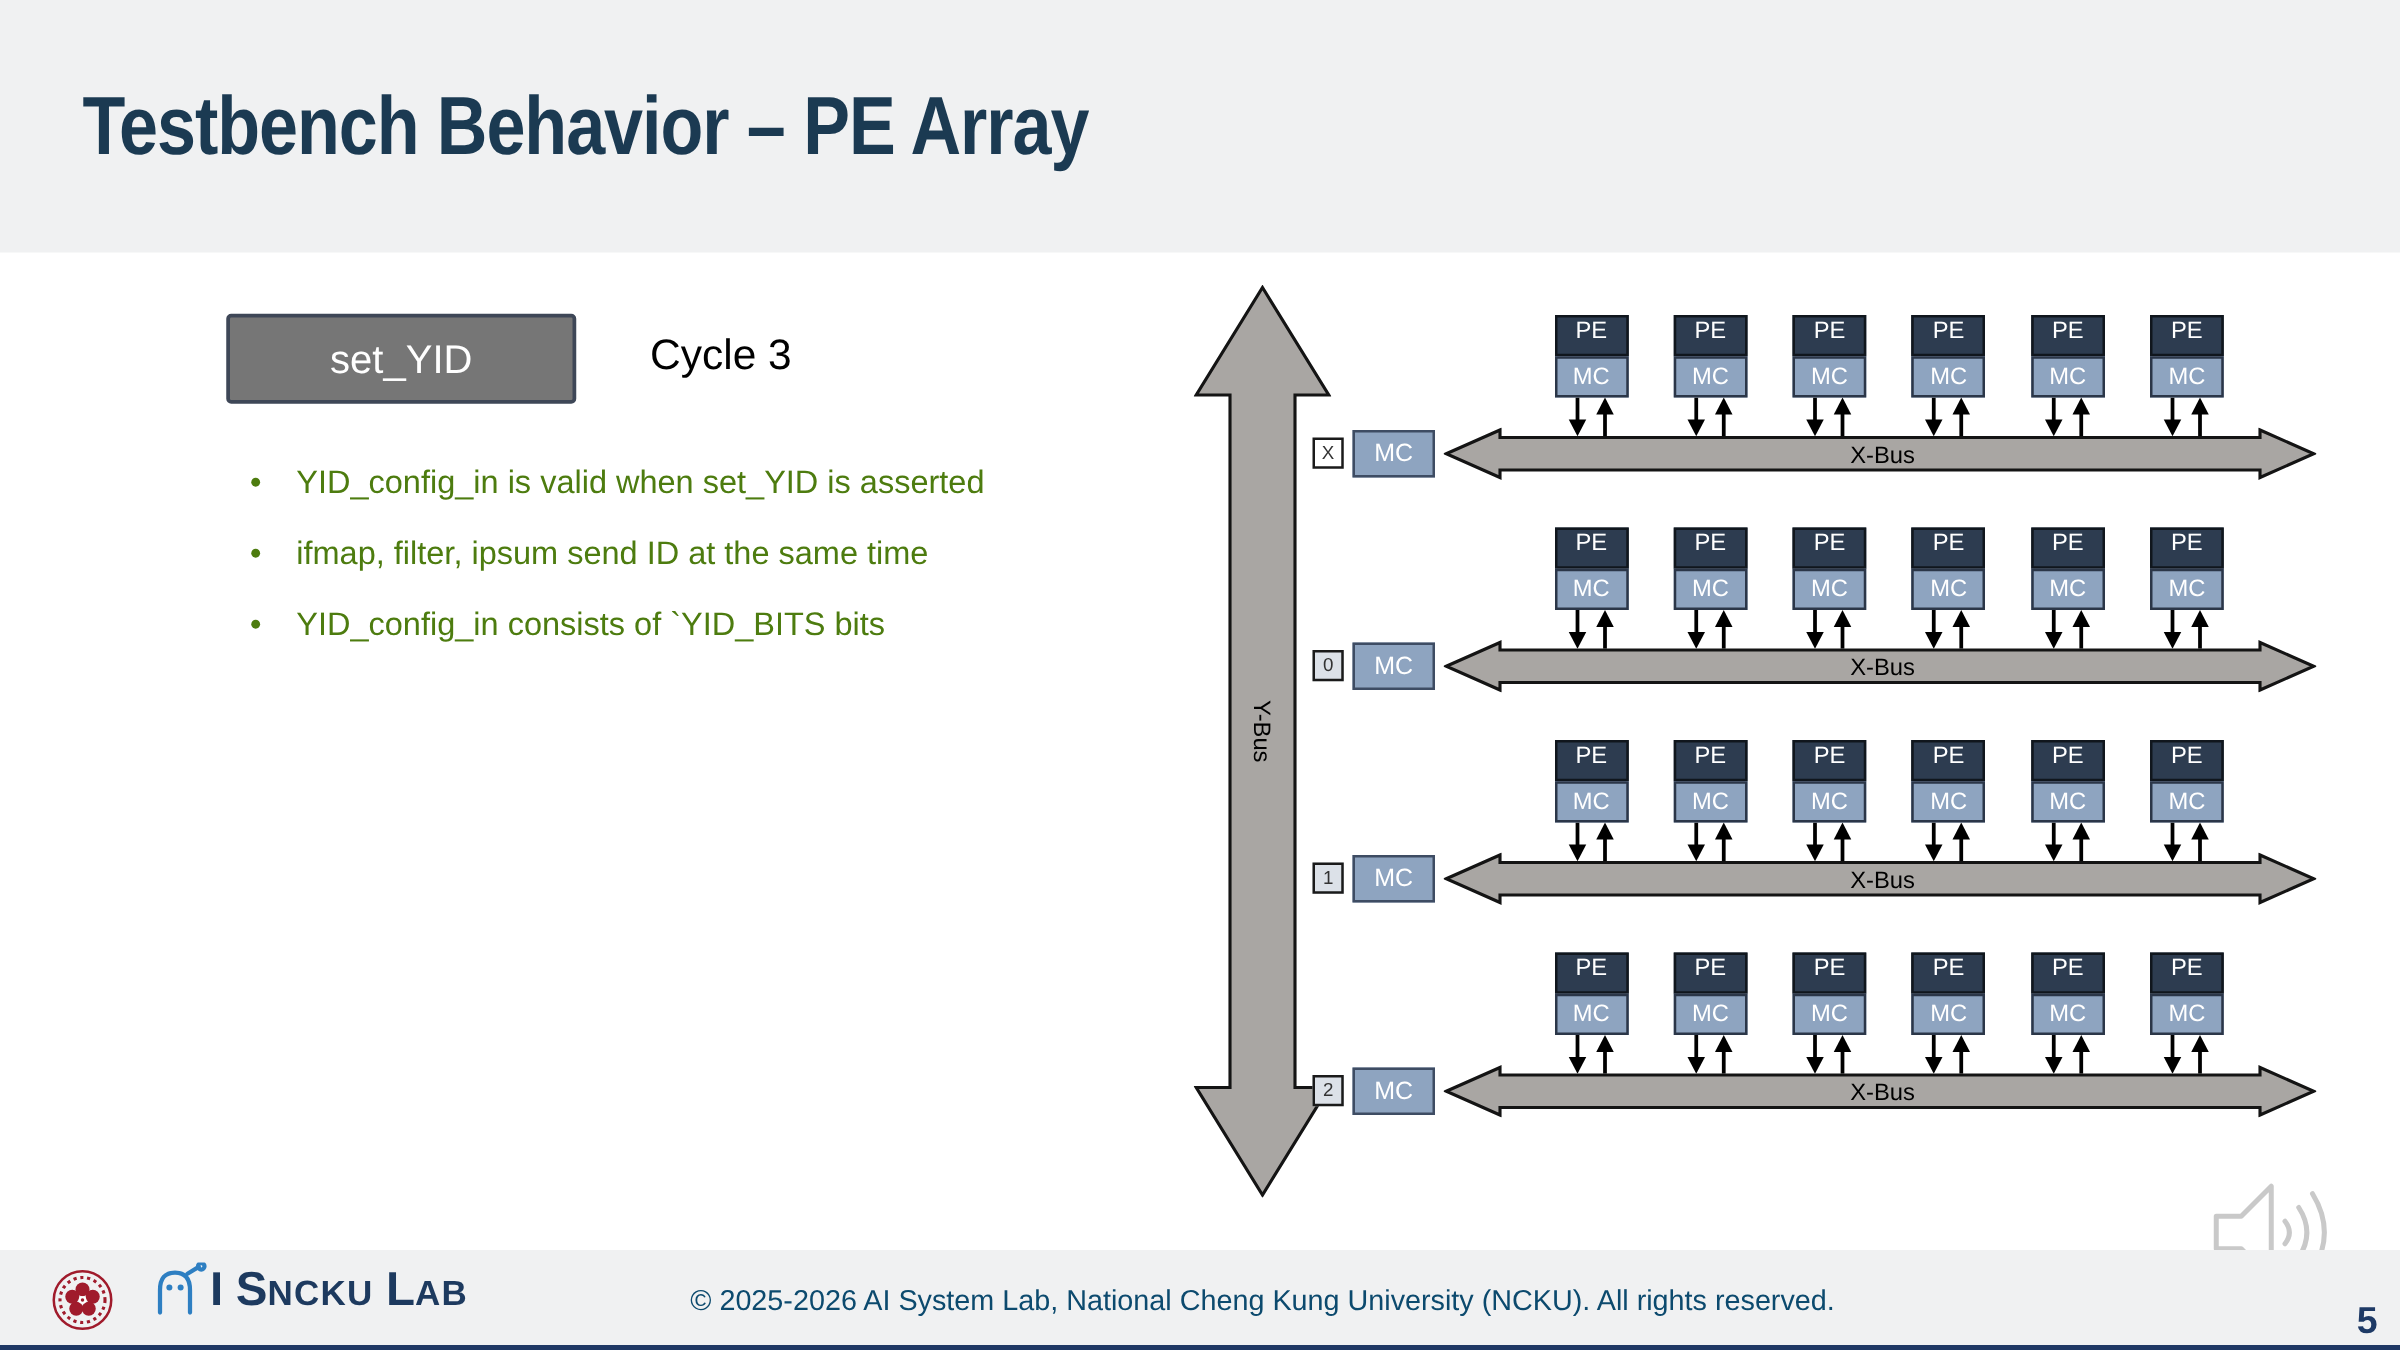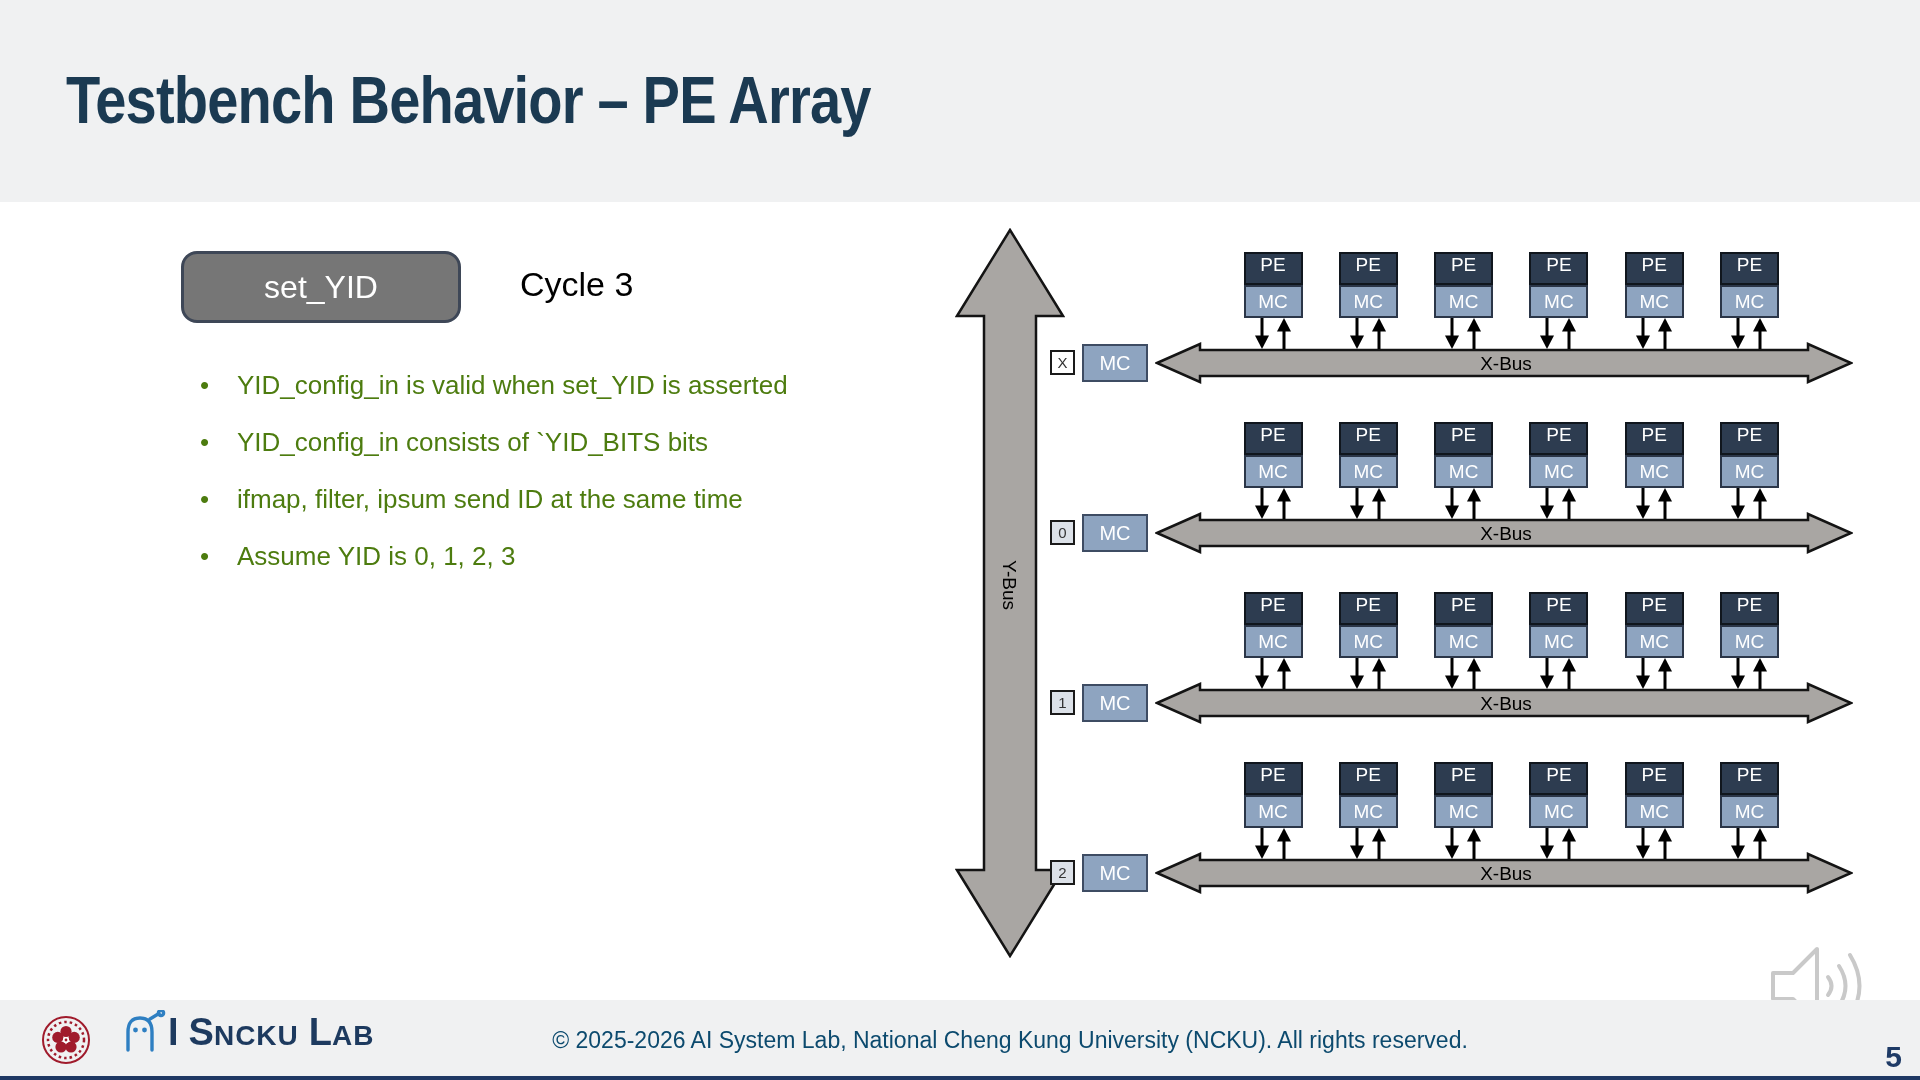--- a/index.html
+++ b/index.html
@@ -4,21 +4,21 @@
 <style>
   html,body{margin:0;padding:0;background:#dedede;}
   .slide{position:relative;width:1920px;height:1080px;background:#ffffff;overflow:hidden;
          font-family:"Liberation Sans", sans-serif;}
   
   .header{position:absolute;left:0;top:0;width:100%;height:202px;background:#f0f1f2;}
   .title{position:absolute;left:66px;top:62px;margin:0;color:#1b3a52;font-size:66px;font-weight:bold;
          letter-spacing:-1px;transform:scaleX(.85);transform-origin:left;white-space:nowrap;}
   
   .signal-btn{position:absolute;left:181px;top:251px;width:274px;height:66px;background:#767676;
-              border:3px solid #3e4757;border-radius:16px;color:#ffffff;font-size:32px;
+              border:3px solid #3e4757;border-radius:4px;color:#ffffff;font-size:32px;
               display:flex;align-items:center;justify-content:center;}
   .cycle{position:absolute;left:520px;top:251px;height:66px;display:flex;align-items:center;
          color:#000;font-size:34px;font-weight:normal;}
   .bullets{position:absolute;left:198px;top:372px;margin:0;padding:0;list-style:none;width:760px;}
   .bullets li{position:relative;padding-left:39px;margin-bottom:31px;font-size:26px;color:#4d7c0f;line-height:26px;}
   .bullets li::before{content:"•";position:absolute;left:2px;top:0;font-size:26px;}
   
   .diagram{position:absolute;inset:0;}
   .ybus{position:absolute;left:955px;top:228px;}
   .bus-shape{fill:#a9a6a3;stroke:#141414;stroke-width:2.5;}
@@ -62,23 +62,22 @@
     <h1 class="title">Testbench Behavior – PE Array</h1>
   </div>
 
   <div class="signal-btn">
     <span>set_YID</span>
   </div>
   <div class="cycle">Cycle 3</div>
 
   <ul class="bullets">
     <li>YID_config_in is valid when set_YID is asserted</li>
+    <li>ifmap, filter, ipsum send ID at the same time</li>
     <li>YID_config_in consists of `YID_BITS bits</li>
-    <li>ifmap, filter, ipsum send ID at the same time</li>
-    <li>Assume YID is 0, 1, 2, 3</li>
   </ul>
 
   <div class="diagram">
     <svg class="ybus" width="110" height="730" viewBox="0 0 110 730">
       <polygon class="bus-shape" points="55,2 108,88 81,88 81,642 108,642 55,728 2,642 29,642 29,88 2,88"></polygon>
       <text class="bus-text" transform="translate(48 357) rotate(90)" text-anchor="middle">Y-Bus</text>
     </svg>
     <div id="rows">
         <div class="bus-row" style="top: 252px;">
     <div class="id-box">

